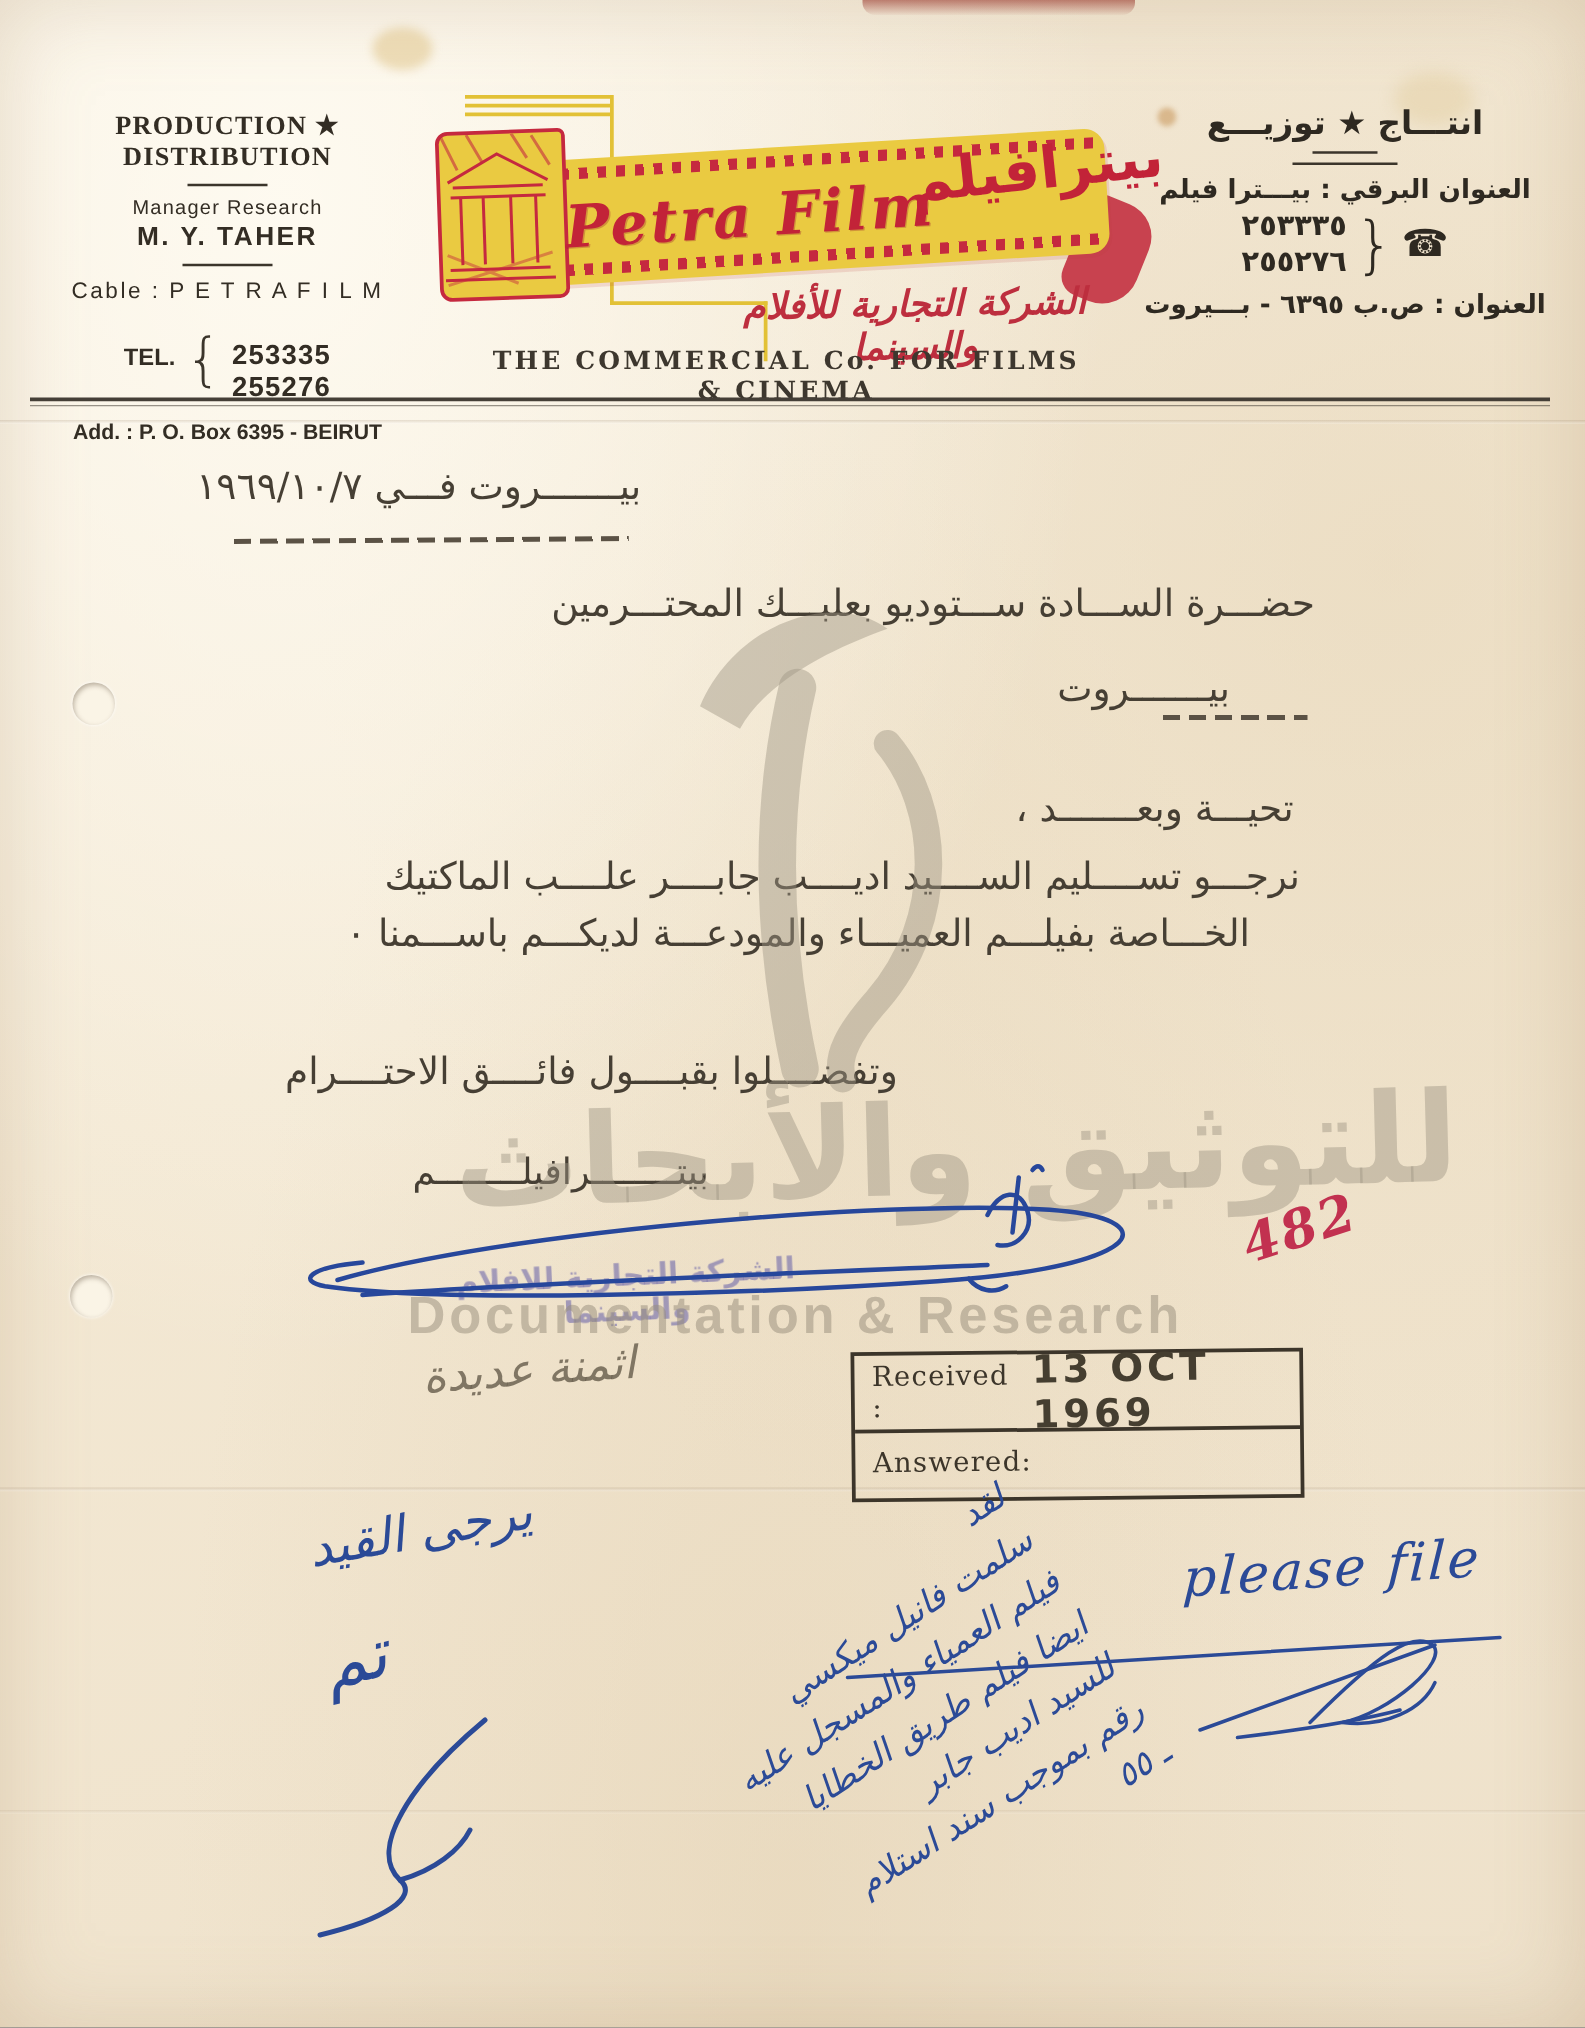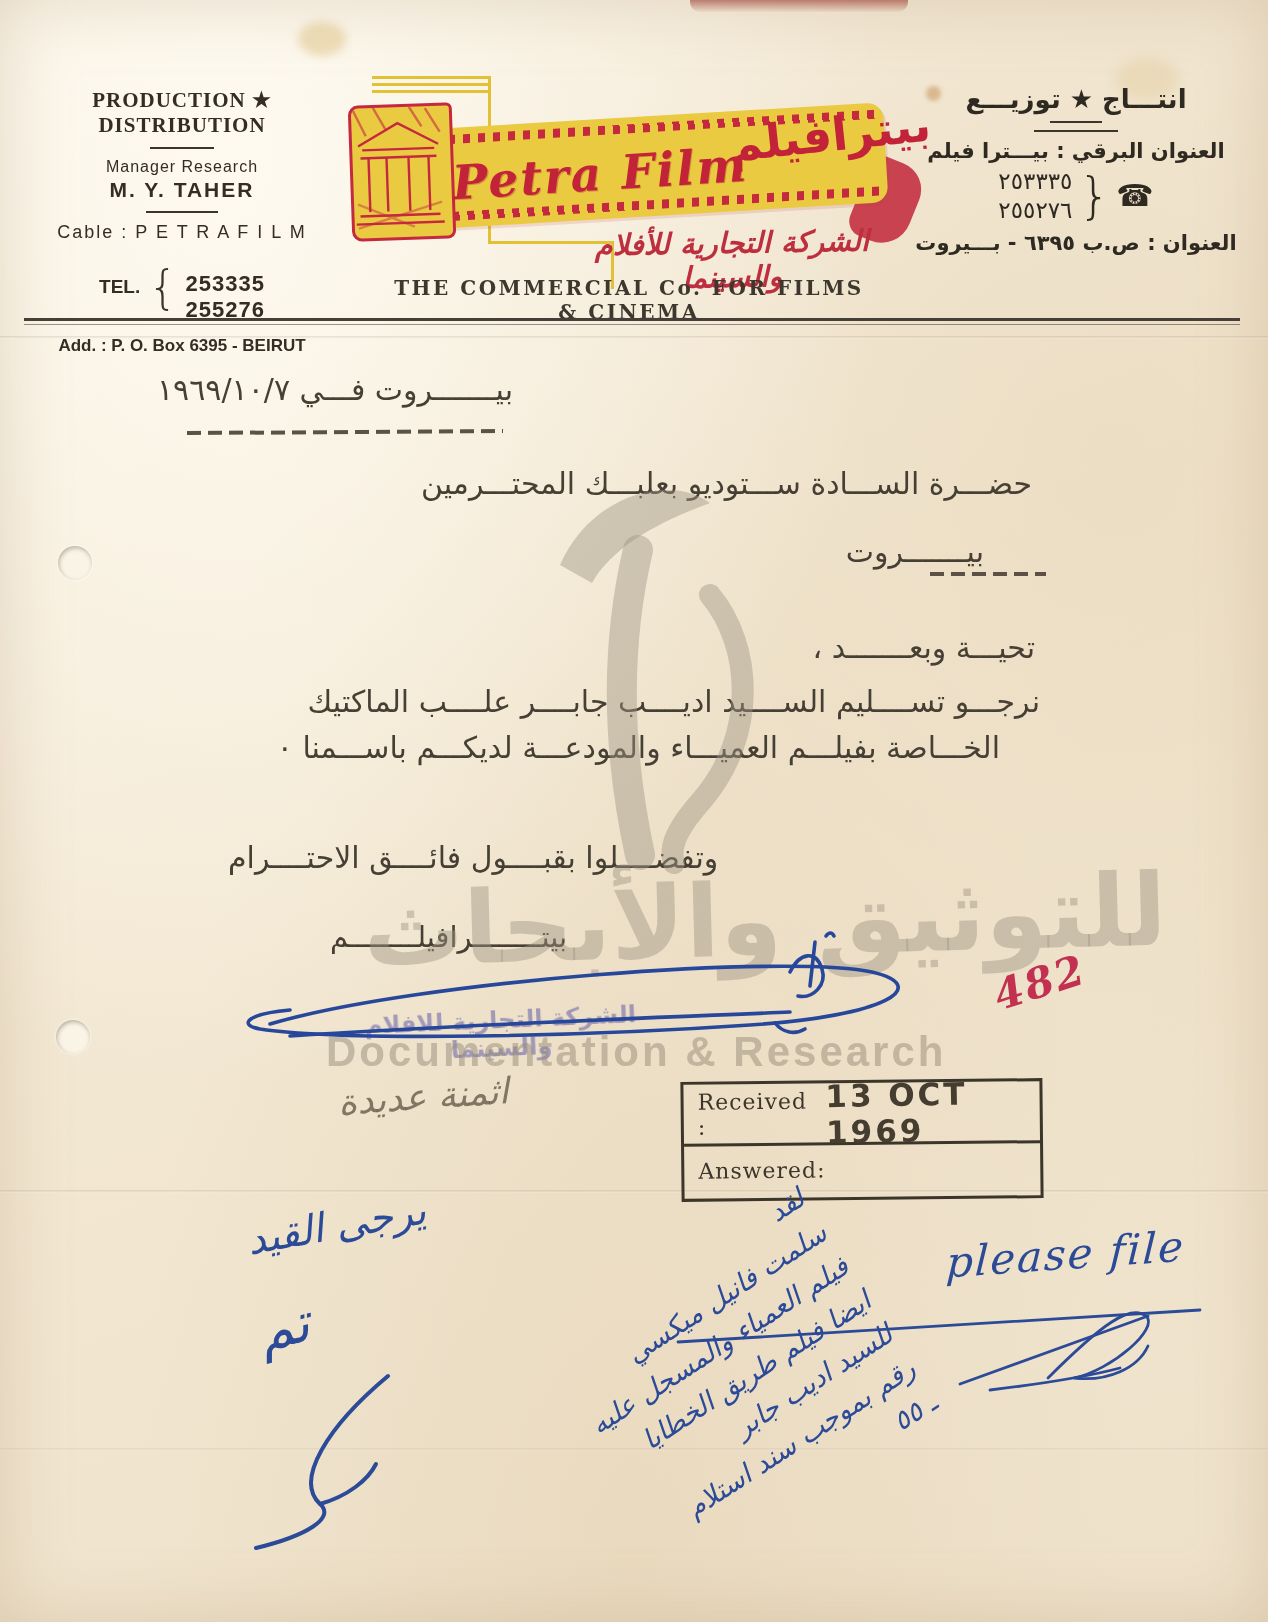--- a/index.html
+++ b/index.html
@@ -52,21 +52,21 @@
     font-style:italic;font-size:29px;color:#bd2e3e;direction:rtl;transform:rotate(-1deg);z-index:4;}
   .sub-en{position:absolute;left:390px;top:276px;width:478px;text-align:center;
     font-family:"DejaVu Serif",serif;font-weight:bold;font-size:20px;letter-spacing:2.5px;color:#3d372e;z-index:4;}
   
   .hdr-right{position:absolute;right:24px;top:84px;width:336px;direction:rtl;text-align:center;
     color:#2e2921;z-index:20;}
   .hr-line1{font-weight:bold;font-size:26px;letter-spacing:1px;}
   .hr-mgr{font-weight:bold;font-size:24px;}
   .hr-cable{font-weight:bold;font-size:21px;}
   .hr-telrow{display:flex;flex-direction:row;direction:ltr;justify-content:center;align-items:center;gap:6px;margin-top:4px;}
-  .hr-nums{font-weight:normal;font-size:23px;letter-spacing:2px;line-height:1.25;text-align:center;}
+  .hr-nums{font-weight:bold;font-size:23px;letter-spacing:2px;line-height:1.25;text-align:center;}
   .hr-brace{font-size:50px;font-weight:300;line-height:1;}
   .hr-phone{font-size:30px;}
   .hr-addr{font-weight:bold;font-size:21px;margin-top:6px;}
   
   .main-rule{position:absolute;left:24px;right:28px;top:318px;height:3px;background:#453f37;z-index:10;}
   .main-rule2{position:absolute;left:24px;right:28px;top:324px;height:1px;background:rgba(69,63,55,0.55);z-index:10;}
   
   .typed{position:absolute;direction:rtl;color:#463f34;z-index:20;white-space:nowrap;}
   .dashline{position:absolute;height:4px;z-index:20;
     background:repeating-linear-gradient(90deg,#5b5245 0 14px, transparent 14px 21px);}
@@ -188,21 +188,21 @@
     </div>
     <div class="hr-addr">العنوان : ص.ب ٦٣٩٥ - بـــيروت</div>
   </div>
 
   <div class="main-rule"></div>
   <div class="main-rule2"></div>
 
   <div class="typed" style="left:185px;top:372px;width:328px;text-align:right;font-size:30px;">بيـــــــروت فـــي  ١٩٦٩/١٠/٧</div>
   <div class="dashline" style="left:187px;top:430px;width:316px;transform:rotate(-0.4deg);"></div>
 
-  <div class="typed" style="right:236px;top:466px;font-size:30px;">حضـــرة الســـادة ســـتوديو بعلبـــك المحتـــرمين</div>
+  <div class="typed" style="right:216px;top:466px;font-size:30px;">حضـــرة الســـادة ســـتوديو بعلبـــك المحتـــرمين</div>
   <div class="typed" style="right:284px;top:534px;font-size:30px;">بيـــــــروت</div>
   <div class="dashline" style="left:930px;top:572px;width:116px;"></div>
 
   <div class="typed" style="right:233px;top:630px;font-size:30px;">تحيـــة وبعـــــــد ،</div>
   <div class="typed" style="right:228px;top:684px;font-size:30px;">نرجـــو تســــليم الســــيد اديــــب جابــــر علــــب الماكتيك</div>
   <div class="typed" style="right:268px;top:730px;font-size:30px;">الخـــاصة بفيلـــم العميـــاء والمودعـــة لديكـــم باســـمنا ٠</div>
   <div class="typed" style="left:228px;top:840px;font-size:30px;">وتفضــــلوا بقبــــول فائــــق الاحتــــرام</div>
   <div class="typed" style="left:330px;top:920px;font-size:29px;">بيتــــــــرافيلــــــــم</div>
 
   <div class="purple-stamp">الشركة التجارية للافلام والسينما</div>

